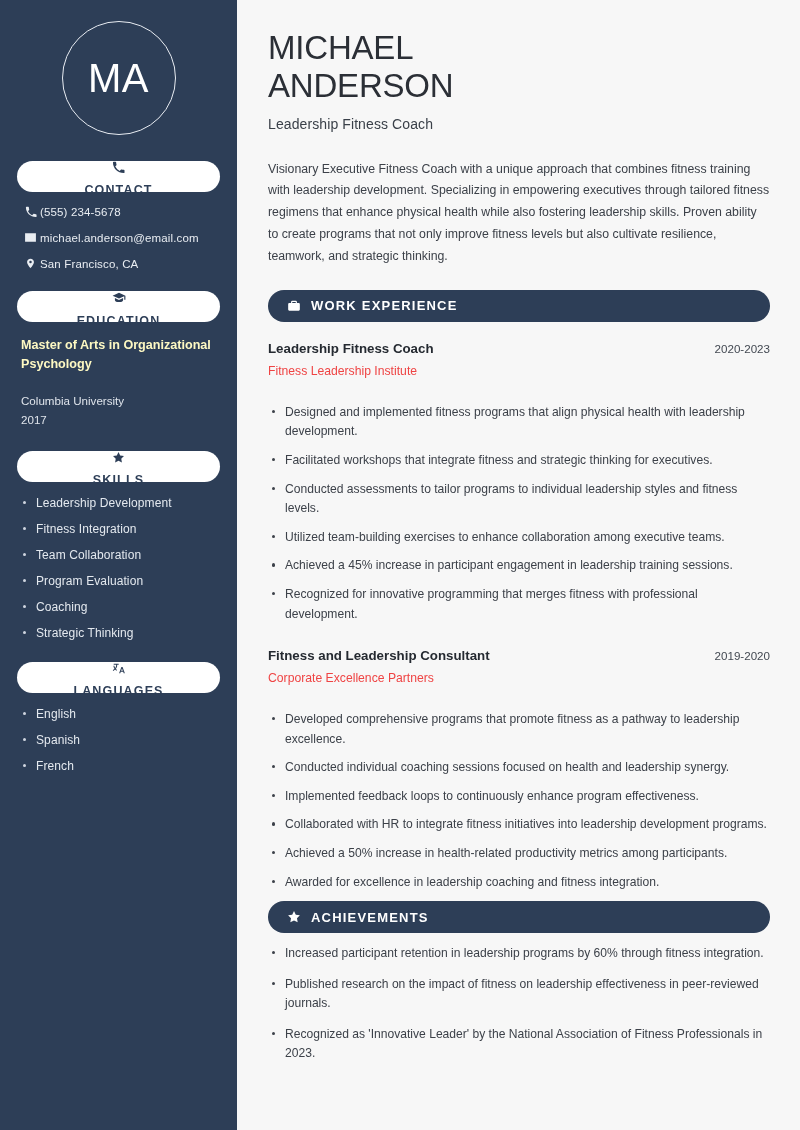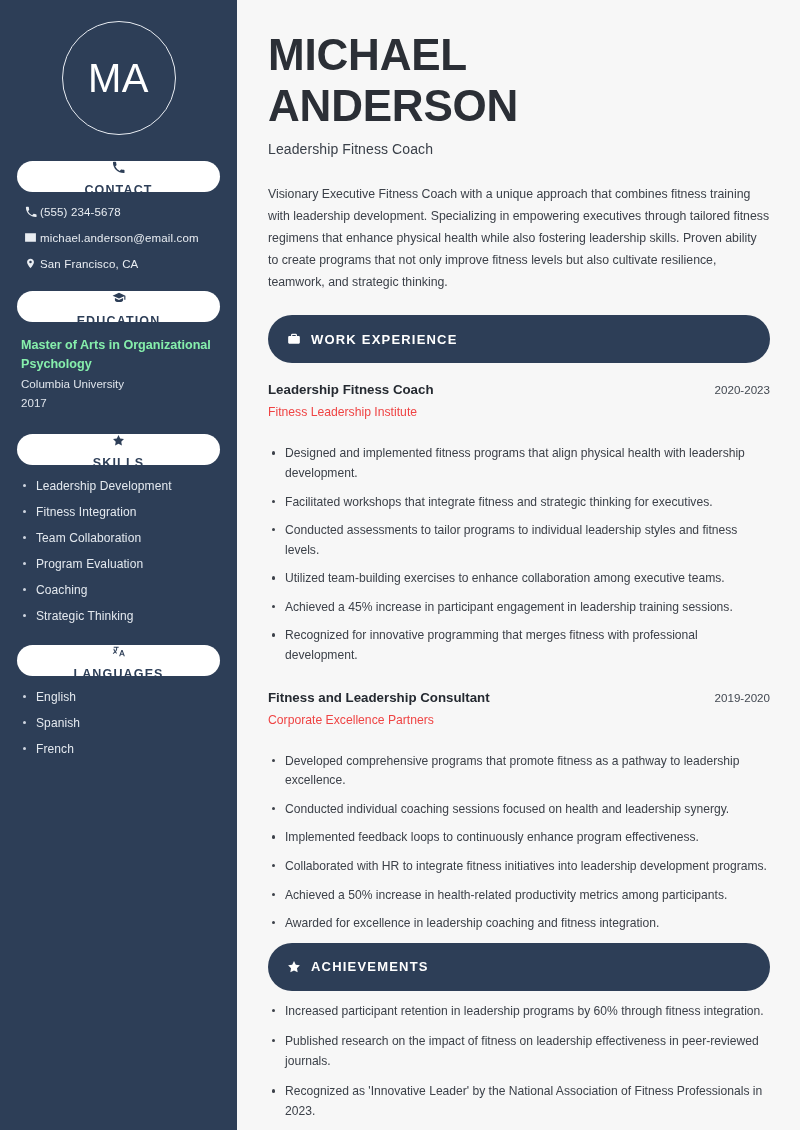--- a/index.html
+++ b/index.html
@@ -92,22 +92,22 @@
   }
   .contact-row .icon { width: 15px; display: flex; justify-content: center; }
   .contact-row .icon svg { display: block; }
 
   
   .edu-block { padding: 0 4px; }
   .edu-degree {
     font-size: 12.6px;
     font-weight: bold;
     line-height: 1.5;
-    color: #86efac;
-    margin-bottom: 1px;
+    color: #fef9c3;
+    margin-bottom: 18px;
   }
   .edu-school {
     font-size: 11.6px;
     color: #dfe4eb;
     line-height: 1.62;
   }
   .edu-year {
     font-size: 11.6px;
     color: #dfe4eb;
     line-height: 1.62;
@@ -136,22 +136,22 @@
 
   
   .main {
     flex: 1;
     background: #f7f7f7;
     padding: 29px 30px 0 31px;
     min-width: 0;
   }
 
   .name {
-    font-size: 44px;
-    font-weight: bold;
+    font-size: 33px;
+    font-weight: normal;
     color: #2b2f36;
     line-height: 1.16;
     letter-spacing: -0.2px;
   }
   .job-title {
     font-size: 14px;
     color: #3a4049;
     margin-top: 10px;
     letter-spacing: 0.1px;
   }
@@ -164,21 +164,21 @@
   }
 
   
   .pill-dark {
     display: flex;
     align-items: center;
     gap: 10px;
     background: #2d3e57;
     color: #ffffff;
     border-radius: 999px;
-    height: 48px;
+    height: 32px;
     padding: 0 19px;
   }
   .pill-dark .pill-label {
     font-size: 13px;
     font-weight: bold;
     letter-spacing: 1.2px;
   }
   .pill-dark .icon { display: flex; align-items: center; }
   .pill-dark .icon svg { display: block; }
 

